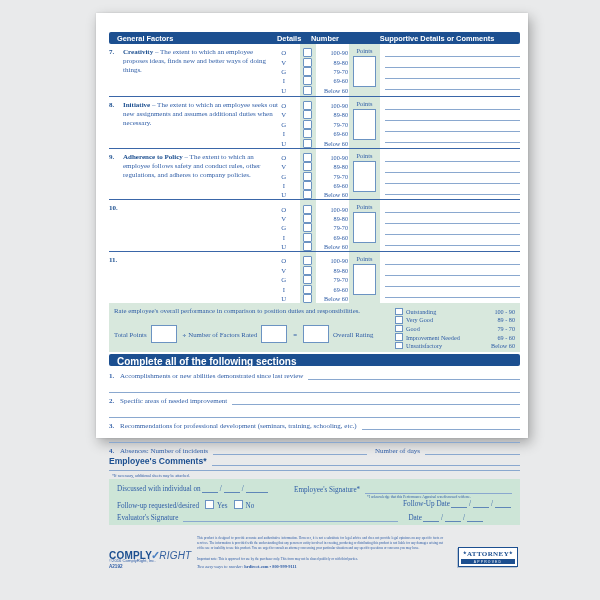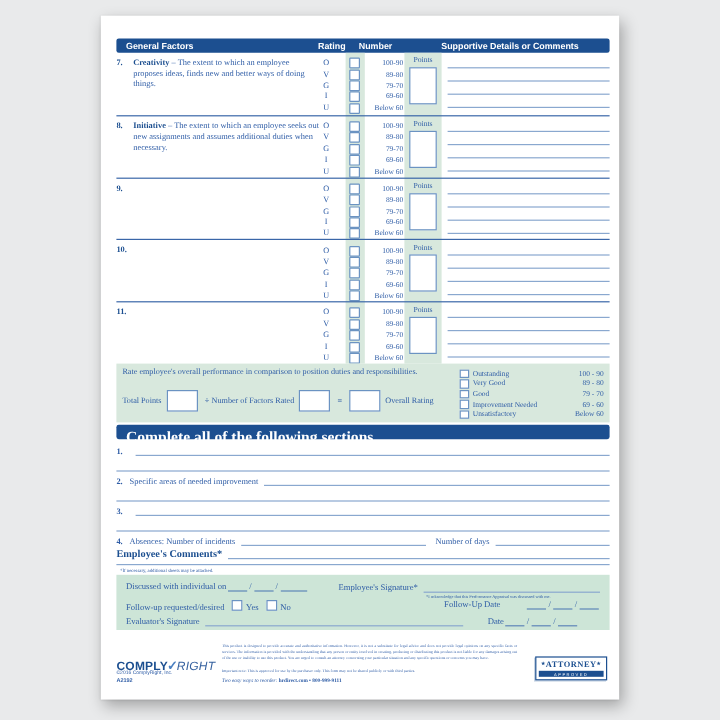--- a/index.html
+++ b/index.html
@@ -1,18 +1,18 @@
 <!DOCTYPE html>
 <html><head>
 <meta charset="utf-8">
 <style>
   html,body{margin:0;padding:0;}
   body{width:600px;height:600px;background:#e9eaeb;position:relative;overflow:hidden;
        font-family:"Liberation Serif",serif;-webkit-font-smoothing:antialiased;}
-  .sheet{position:absolute;left:84px;top:13px;width:432px;height:570px;background:#ffffff;
+  .sheet{position:absolute;left:96px;top:13px;width:432px;height:425px;background:#ffffff;
          box-shadow:3px 5px 12px rgba(0,0,0,.30),0 0 2px rgba(0,0,0,.12);}
   .bluebar{position:absolute;left:13px;width:411px;height:12px;background:#1c4f90;border-radius:2px;
            color:#ffffff;font-family:"Liberation Sans",sans-serif;font-weight:bold;font-size:7.4px;}
   .bluebar span{position:absolute;top:2px;white-space:nowrap;}
   
   .factors{position:absolute;left:13px;top:31px;width:411px;height:259px;}
   .stripe{position:absolute;top:0;bottom:0;background:#d8e8dd;}
   .stripe.s1{left:191px;width:16px;}
   .stripe.s2{left:240px;width:31px;}
   .factor-row{position:relative;height:51.8px;box-sizing:border-box;}
@@ -40,21 +40,21 @@
   .ovr-box{width:6px;height:5.5px;border:1px solid #6b93c2;background:#fff;margin-right:3px;flex:none;}
   .ovr-label{flex:1;white-space:nowrap;}
   .ovr-range{text-align:right;white-space:nowrap;}
   
   .sec-row{position:absolute;left:13px;width:411px;display:flex;align-items:flex-end;
            font-size:7px;color:#2f5da6;white-space:nowrap;}
   .sec-num{width:11px;font-weight:bold;}
   .wline{border-bottom:1px solid #8aa8cf;height:8px;flex:1;margin-left:5px;}
   .wline.fix{flex:none;}
   .hline{position:absolute;left:13px;width:411px;border-bottom:1px solid #8aa8cf;height:0;}
-  .emp-com{font-family:Liberation Serif, serif;font-weight:bold;font-size:8.6px;color:#1c4f90;}
+  .emp-com{font-family:Liberation Sans, sans-serif;font-weight:bold;font-size:8.6px;color:#1c4f90;}
   .tiny-note{position:absolute;left:16px;font-size:4px;color:#2f5da6;}
   
   .sigbox{position:absolute;left:13px;top:466px;width:411px;height:46px;background:#cde5d7;font-size:7.2px;color:#2f5da6;}
   .sig-row{position:absolute;display:flex;align-items:flex-end;white-space:nowrap;}
   .dateseg{display:flex;align-items:flex-end;}
   .dseg{width:16px;border-bottom:1px solid #5f86b8;height:7px;margin:0 1px;}
   .dslash{margin:0 1px;}
   .sig-note{position:absolute;font-size:3.6px;color:#2f5da6;}
   .cb{width:7px;height:6.5px;border:1px solid #6b93c2;background:#fff;margin:0 3px 1px 6px;}
   
@@ -76,21 +76,21 @@
   .badge-l2{background:#1c4f90;color:#fff;font-family:"Liberation Sans",sans-serif;font-size:3.4px;
             letter-spacing:1.2px;margin-top:1px;padding:.5px 0;}
 </style>
 </head>
 <body>
 
 <div class="sheet">
 
   <div class="bluebar" style="top:19px;">
     <span style="left:8px;">General Factors</span>
-    <span style="left:168px;">Rating</span>
+    <span style="left:168px;">Details</span>
     <span style="left:202px;">Number</span>
     <span style="left:252px;width:152px;text-align:center;">Supportive Details or Comments</span>
   </div>
 
   <div class="factors">
     <div class="stripe s1"></div>
     <div class="stripe s2"></div>
     <div id="factor-rows" style="position:relative;height:100%;">
         <div class="factor-row">
     <span class="f-num">7.</span>
@@ -169,20 +169,21 @@
     </div>
     <div class="f-lines">
       <span style="top:12px;"></span>
       <span style="top:23px;"></span>
       <span style="top:34px;"></span>
       <span style="top:45px;"></span>
     </div>
   </div>
         <div class="factor-row">
     <span class="f-num">9.</span>
+    <span class="f-desc"><b>Adherence to Policy </b><span>– The extent to which an employee follows safety and conduct rules, other regulations, and adheres to company policies.</span></span>
     <div class="f-rate">
             <div class="rl">
               <span class="rl-letter">O</span>
               <span class="rl-box"></span>
               <span class="rl-scale">100-90</span>
             </div>
             <div class="rl">
               <span class="rl-letter">V</span>
               <span class="rl-box"></span>
               <span class="rl-scale">89-80</span>
@@ -332,38 +333,40 @@
         </div>
         <div class="ovr">
           <span class="ovr-box"></span>
           <span class="ovr-label">Unsatisfactory</span>
           <span class="ovr-range">Below 60</span>
         </div>
       </div>
   </div>
 
   <div class="bluebar" style="top:341px;">
-    <span style="left:8px;font-size:13px;font-family:Liberation Serif, serif;">Complete all of the following sections</span>
+    <span style="left:8px;font-size:10px;">Complete all of the following sections</span>
   </div>
 
   <div class="sec-row" style="top:358px;">
     <span class="sec-num">1.</span>
+    <span>Accomplishments or new abilities demonstrated since last review</span>
     <span class="wline"></span>
   </div>
   <div class="hline" style="top:379px;"></div>
 
   <div class="sec-row" style="top:383px;">
     <span class="sec-num">2.</span>
     <span>Specific areas of needed improvement</span>
     <span class="wline"></span>
   </div>
   <div class="hline" style="top:404px;"></div>
 
   <div class="sec-row" style="top:408px;">
     <span class="sec-num">3.</span>
+    <span>Recommendations for professional development (seminars, training, schooling, etc.)</span>
     <span class="wline"></span>
   </div>
   <div class="hline" style="top:429px;"></div>
 
   <div class="sec-row" style="top:433px;">
     <span class="sec-num">4.</span>
     <span>Absences: Number of incidents</span>
     <span class="wline"></span>
     <span style="margin-left:8px;">Number of days</span>
     <span class="wline fix" style="width:95px;"></span>
@@ -393,35 +396,35 @@
     </div>
     <div class="sig-note" style="left:258px;top:16px;">*I acknowledge that this Performance Appraisal was discussed with me.</div>
 
     <div class="sig-row" style="left:8px;top:21px;">
       <span>Follow-up requested/desired</span>
       <span class="cb"></span>
       <span>Yes</span>
       <span class="cb"></span>
       <span>No</span>
     </div>
-    <div class="sig-row" style="right:8px;top:21px;gap:21px;">
+    <div class="sig-row" style="right:8px;top:21px;">
       <span>Follow-Up Date</span>
       <span class="dateseg">
         <span class="dseg"></span>
           <span class="dslash">/</span>
         <span class="dseg"></span>
           <span class="dslash">/</span>
         <span class="dseg"></span>
       </span>
     </div>
 
     <div class="sig-row" style="left:8px;top:34px;right:8px;">
       <span>Evaluator's Signature</span>
       <span class="wline" style="max-width:215px;"></span>
-      <span style="margin-left:20px;">Date</span>
+      <span style="margin-left:10px;">Date</span>
       <span class="dateseg">
         <span class="dseg"></span>
           <span class="dslash">/</span>
         <span class="dseg"></span>
           <span class="dslash">/</span>
         <span class="dseg"></span>
       </span>
     </div>
   </div>
 

